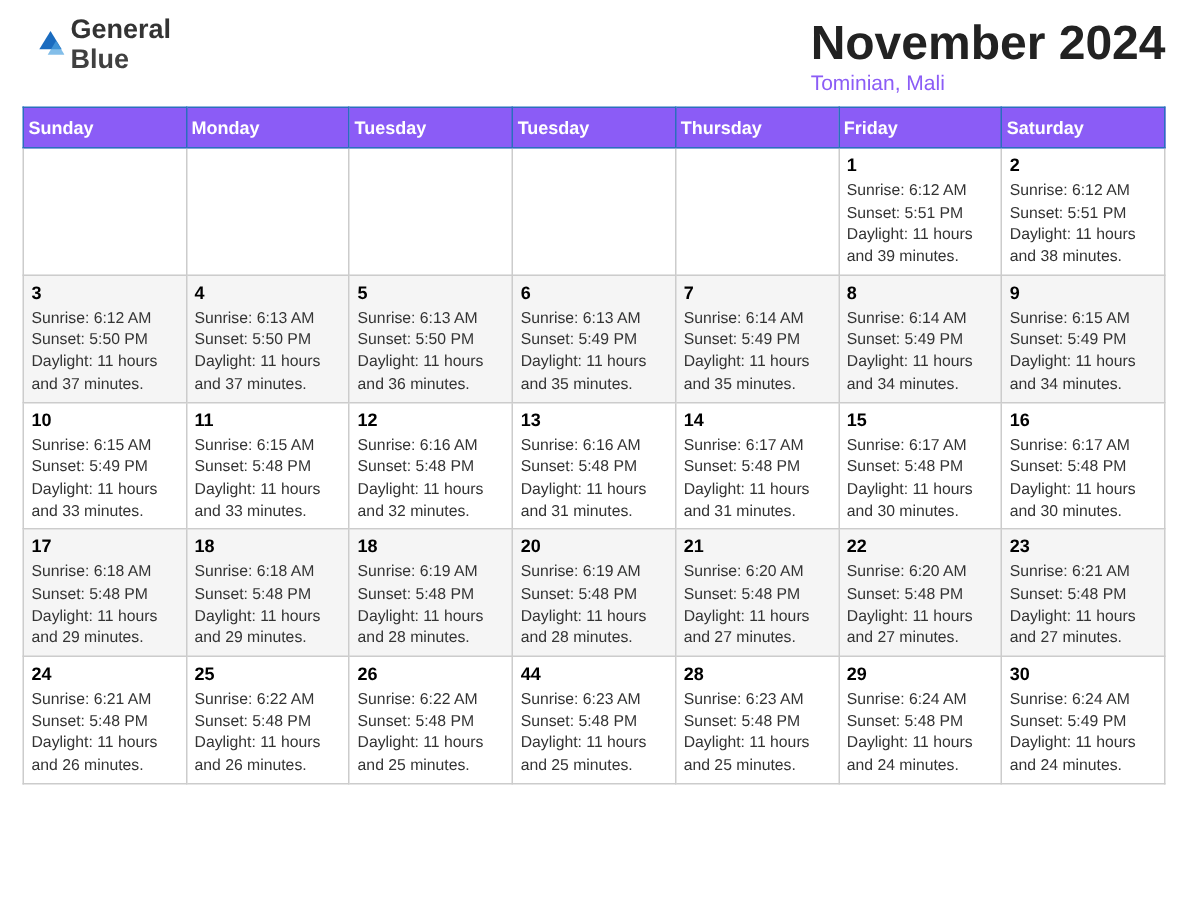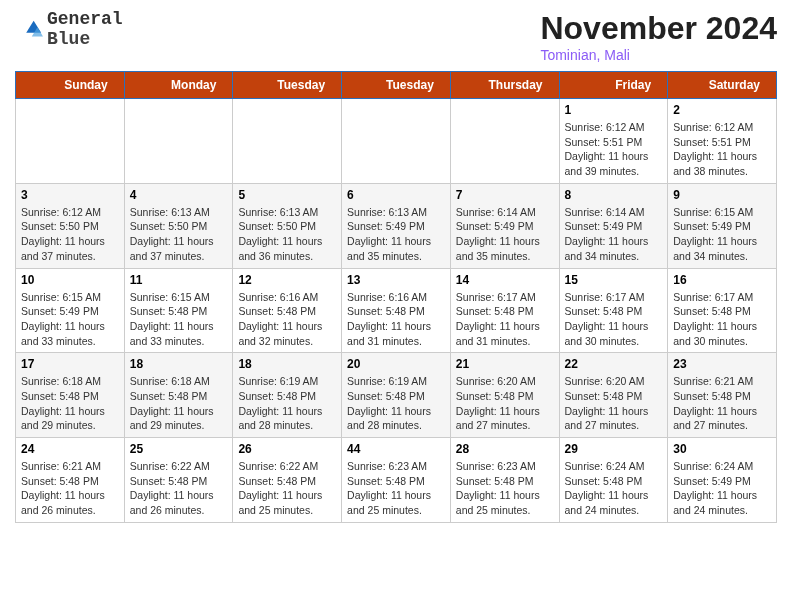--- a/index.html
+++ b/index.html
@@ -13,21 +13,20 @@
     .header {
       display: flex;
       justify-content: space-between;
       align-items: flex-start;
       margin-bottom: 8px;
     }
     .logo {
       display: flex;
       align-items: center;
       gap: 4px;
-      font-family: Liberation Mono, monospace;
     }
     .logo-text {
       font-size: 18px;
       font-weight: bold;
       line-height: 1.1;
     }
     .logo-general { color: #333; }
     .logo-blue { color: #404040; }
     .logo-icon {
       width: 28px;
@@ -44,24 +43,24 @@
     .location {
       font-size: 14px;
       color: #8b5cf6;
     }
     .calendar {
       width: 100%;
       border-collapse: collapse;
       font-size: 11px;
     }
     .calendar th {
-      background: #c2410c;
+      background: #8b5cf6;
       color: #fff;
-      padding: 6px 16px;
-      text-align: right;
+      padding: 6px 3px;
+      text-align: left;
       font-size: 12px;
       border: 1px solid #2a6fbd;
     }
     .calendar td {
       border: 1px solid #ccc;
       vertical-align: top;
       padding: 4px 5px;
       width: calc(100% / 7);
       min-height: 80px;
       background: #fff;

